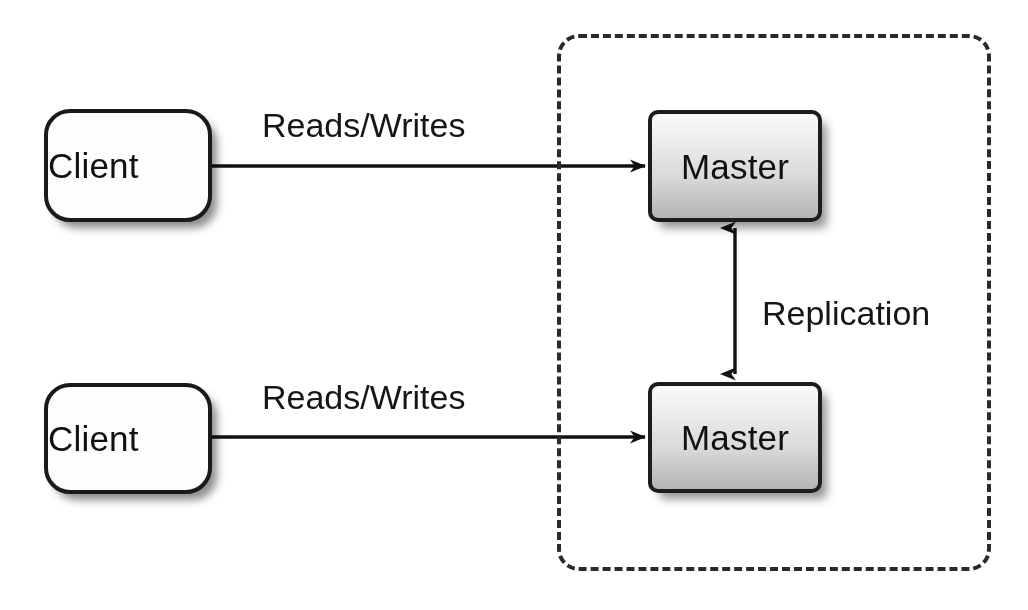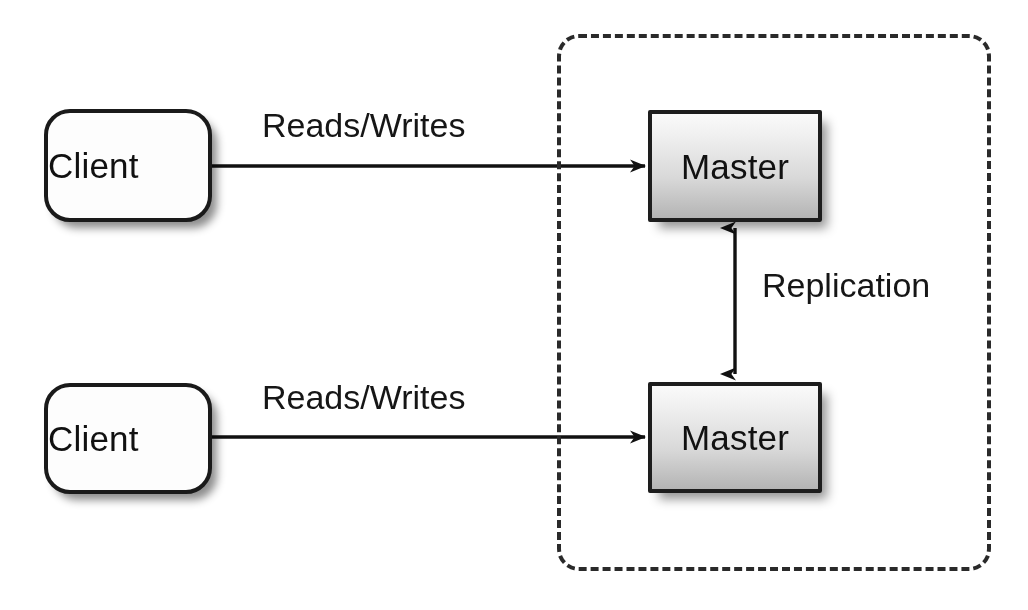--- a/index.html
+++ b/index.html
@@ -41,21 +41,21 @@
     color: #111111;
     letter-spacing: 0.2px;
     line-height: 1;
   }
   
   .master-node {
     position: absolute;
     box-sizing: border-box;
     background: linear-gradient(to bottom, #fafafa 0%, #efefef 22%, #d8d8d8 62%, #b4b4b4 100%);
     border: 4px solid #1d1d1d;
-    border-radius: 2px;
+    border-radius: 10px;
     display: flex;
     align-items: center;
     justify-content: center;
     box-shadow: 8px 9px 10px -3px rgba(0,0,0,0.42);
     z-index: 3;
     text-align: right;
   }
   .master-label {
     font-size: 35px;
     color: #111111;
@@ -121,15 +121,15 @@
   </div>
 
   <div class="master-node" id="node-master-bottom" style="left: 648px; top: 382px; width: 174px; height: 111px;">
     <span class="master-label">Master</span>
   </div>
 
   <div class="edge-label" id="label-reads-writes-top" style="left: 262px; top: 108px;">Reads/Writes</div>
 
   <div class="edge-label" id="label-reads-writes-bottom" style="left: 262px; top: 380px;">Reads/Writes</div>
 
-  <div class="edge-label" id="label-replication" style="left: 762px; top: 268px;">Replication</div>
+  <div class="edge-label" id="label-replication" style="left: 762px; top: 296px;">Replication</div>
 
 </div>
 
 </body></html>

